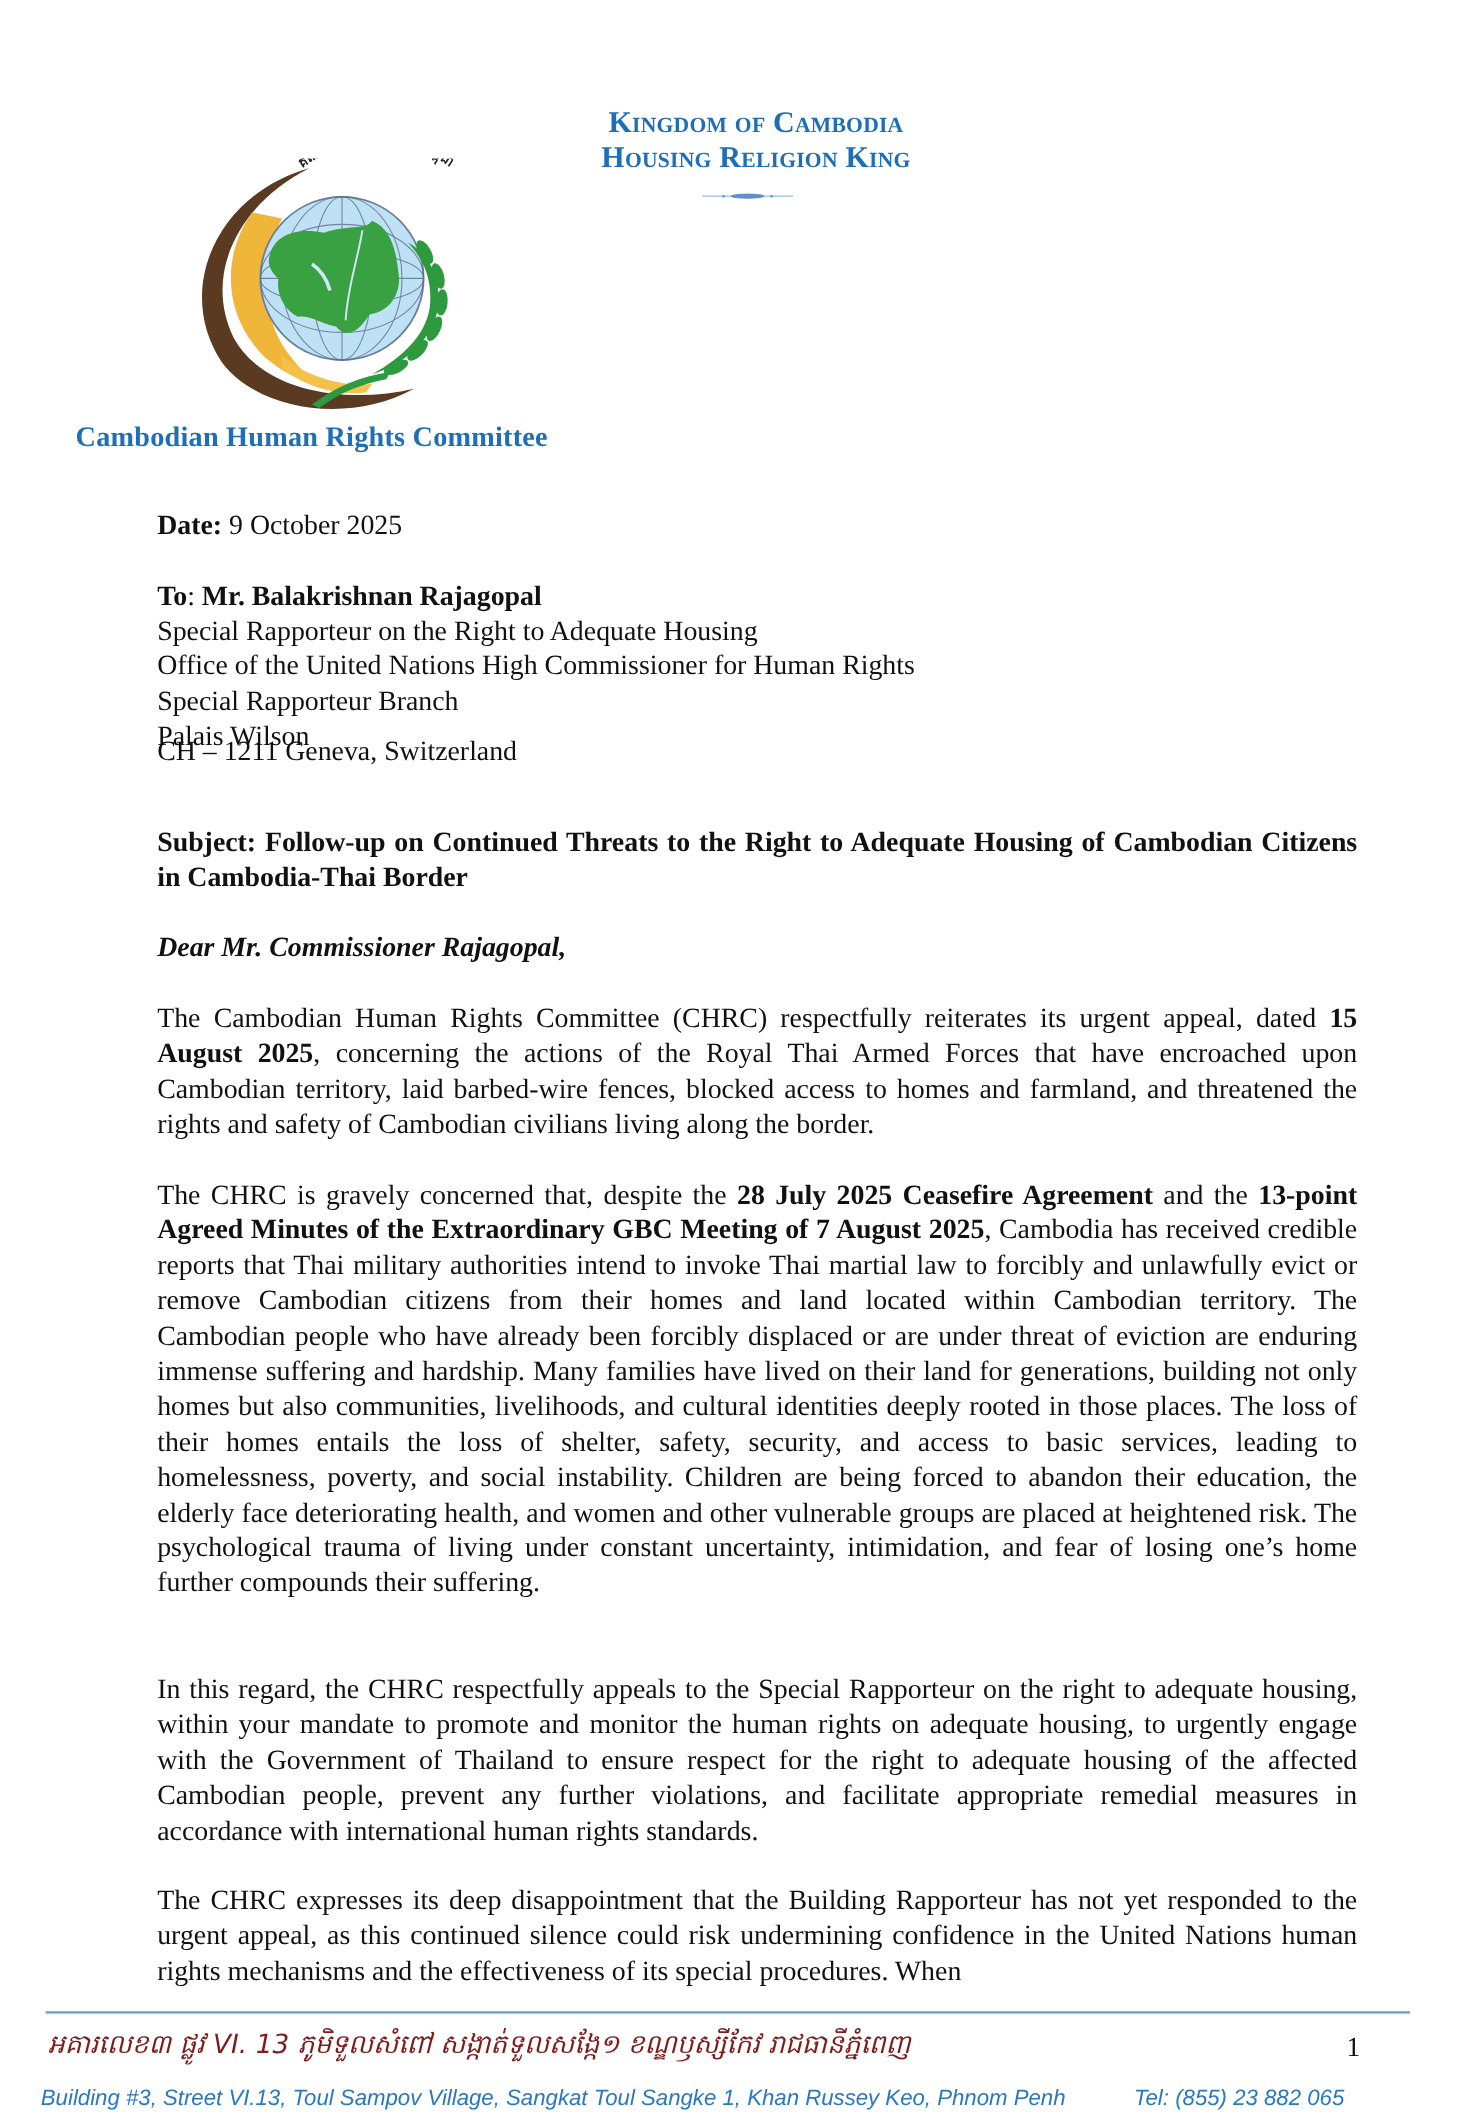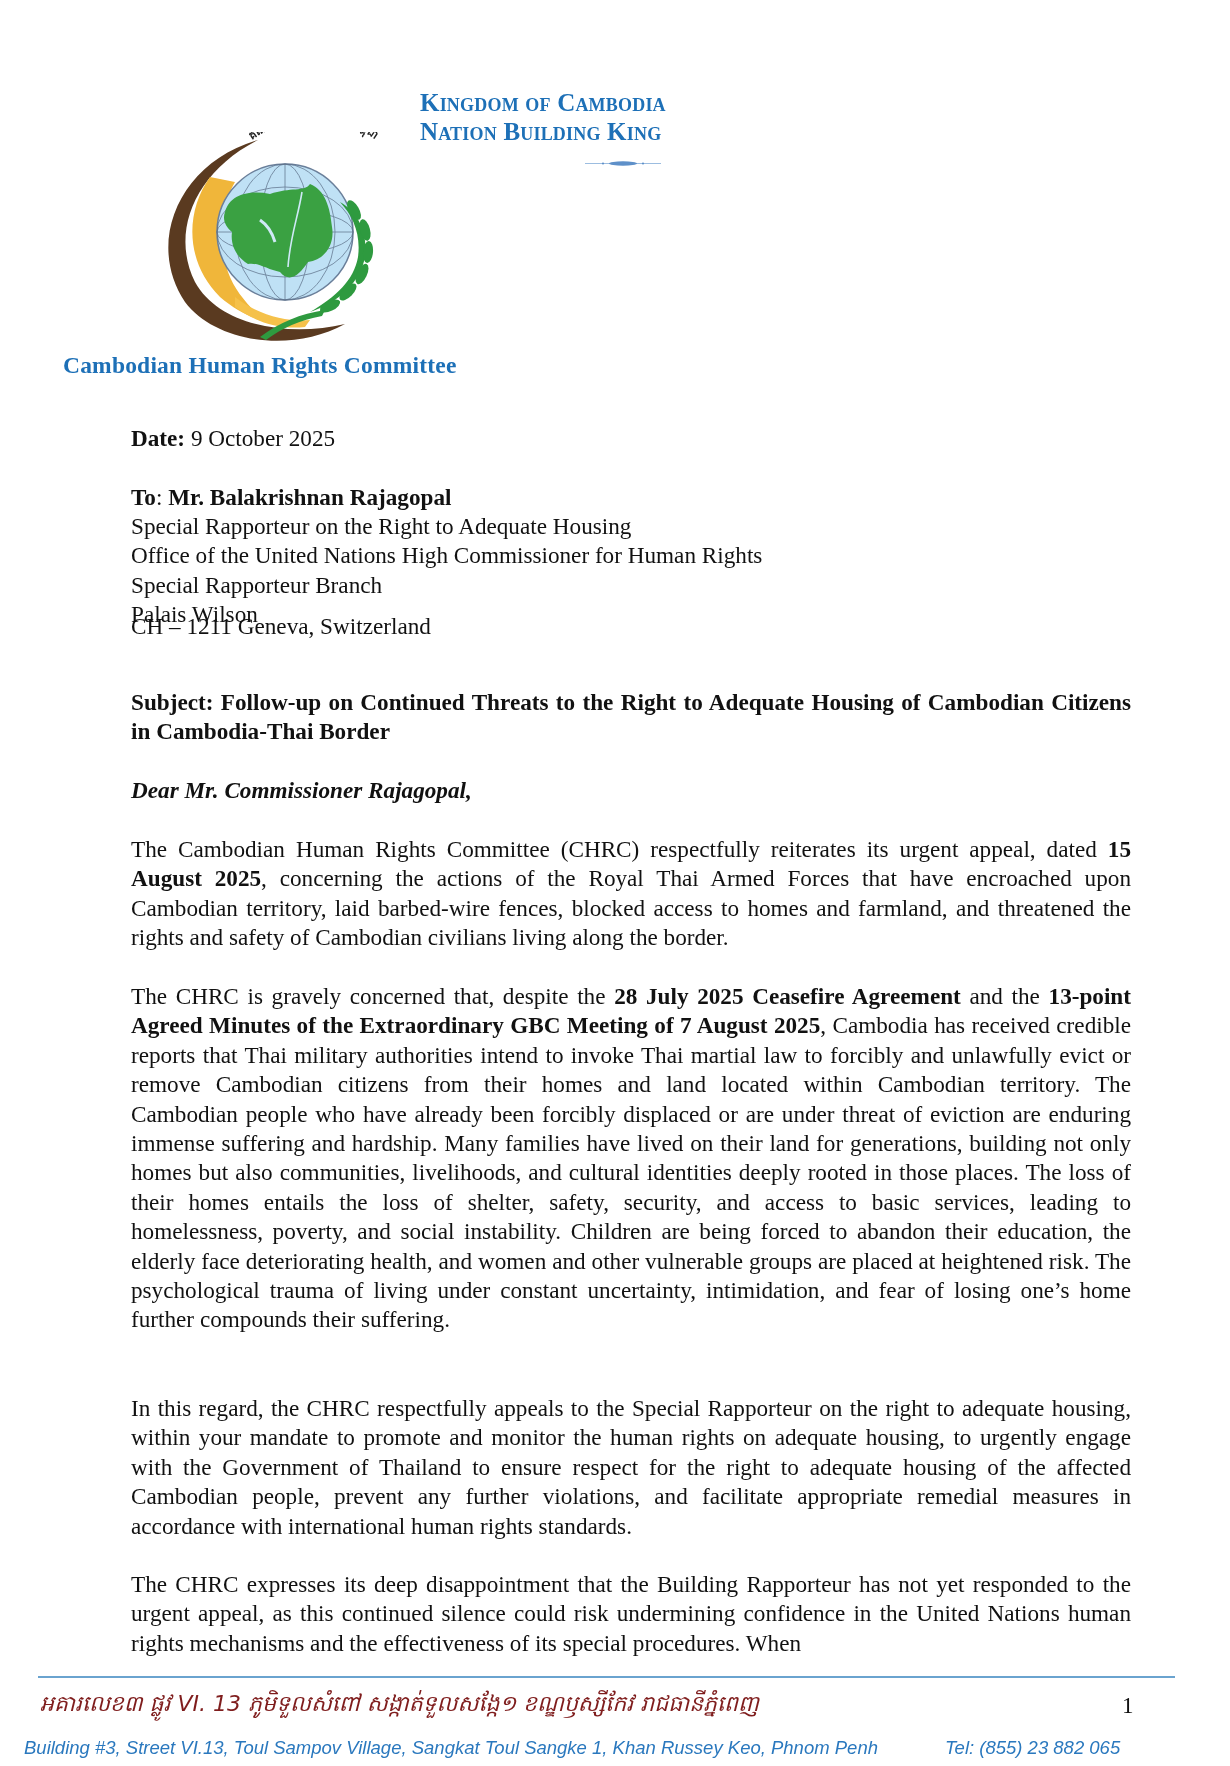--- a/index.html
+++ b/index.html
@@ -1,43 +1,43 @@
 <!DOCTYPE html>
 <html><head>
   <meta charset="utf-8">
   <style>
     html, body { margin: 0; padding: 0; background: #ffffff; }
     body { width: 1230px; height: 1766px; position: relative; overflow: hidden;
            font-family: "Liberation Serif", serif; color: #111; }
-    .header { position: absolute; left: 420px; top: 88px; width: 420px; }
+    .header { position: absolute; left: 420px; top: 88px; width: 420px; text-align: center; }
     .header .line { font-family: "Liberation Serif", serif; font-weight: bold; color: #1d70b7;
                     font-variant: small-caps; font-size: 25px; line-height: 29px; letter-spacing: 0.2px; }
     .ornament { position: absolute; left: 585px; top: 161px; width: 76px; height: 5px; }
     .logo { position: absolute; left: 140px; top: 132px; width: 300px; height: 215px; }
     .committee { position: absolute; left: 63px; top: 352px; font-weight: bold; color: #1d70b7;
                  font-size: 23.5px; letter-spacing: 0.2px; }
     .body { position: absolute; left: 131px; top: 0; width: 1000px; font-size: 23.2px; line-height: 29.4px; }
     .p { position: absolute; left: 0; width: 1000px; text-align: justify; text-align-last: left; margin-top: 21px; }
     b, .b { font-weight: bold; }
     .footer-rule { position: absolute; left: 38px; top: 1676px; width: 1137px; height: 2px; background: #6aa3cf; }
     .footer-khmer { position: absolute; left: 40px; top: 1690px; font-family: "DejaVu Sans", sans-serif;
                     font-style: italic; color: #7f1d1d; font-size: 22px; }
     .page-num { position: absolute; left: 1122px; top: 1693px; font-size: 23px; color: #111; }
-    .footer-addr { position: absolute; left: 24px; top: 1737px; font-family: "Liberation Sans", sans-serif;
+    .footer-addr { position: absolute; left: 34px; top: 1737px; font-family: "Liberation Sans", sans-serif;
                    font-style: italic; color: #2a78be; font-size: 18.5px; white-space: nowrap; }
     .footer-tel { position: absolute; left: 945px; top: 1737px; font-family: "Liberation Sans", sans-serif;
                   font-style: italic; color: #2a78be; font-size: 18.5px; white-space: nowrap; }
     .nowrap { white-space: nowrap; }
   </style>
 </head>
 <body>
 
 <div class="header">
   <div class="line">Kingdom of Cambodia</div>
-  <div class="line">Nation Building King</div>
+  <div class="line">Housing Religion King</div>
 </div>
 <svg class="ornament" viewBox="0 0 76 5">
   <line x1="0" y1="2.5" x2="76" y2="2.5" stroke="#9cbde0" stroke-width="1"></line>
   <ellipse cx="38" cy="2.5" rx="14" ry="2.2" fill="#5e90c9"></ellipse>
   <circle cx="18" cy="2.5" r="1.1" fill="#5e90c9"></circle>
   <circle cx="58" cy="2.5" r="1.1" fill="#5e90c9"></circle>
 </svg>
 
 <svg class="logo" viewBox="0 0 300 215">
 

